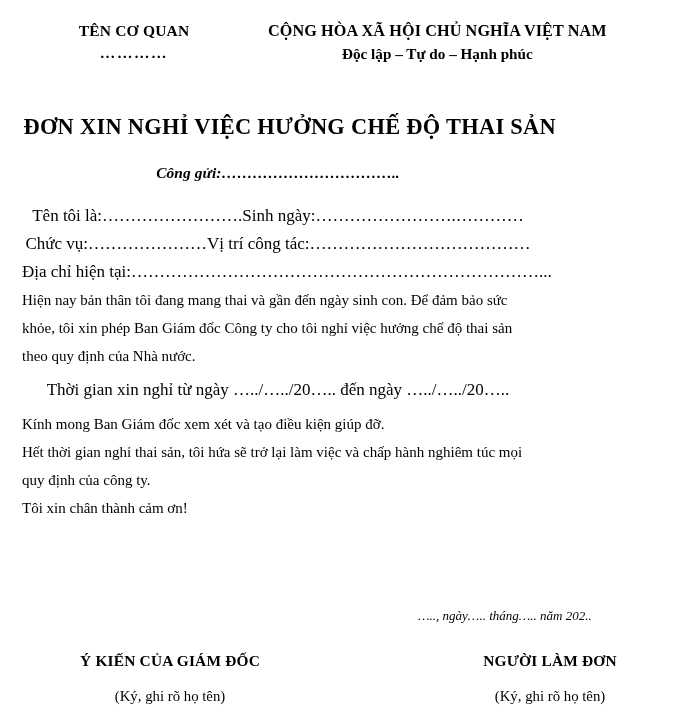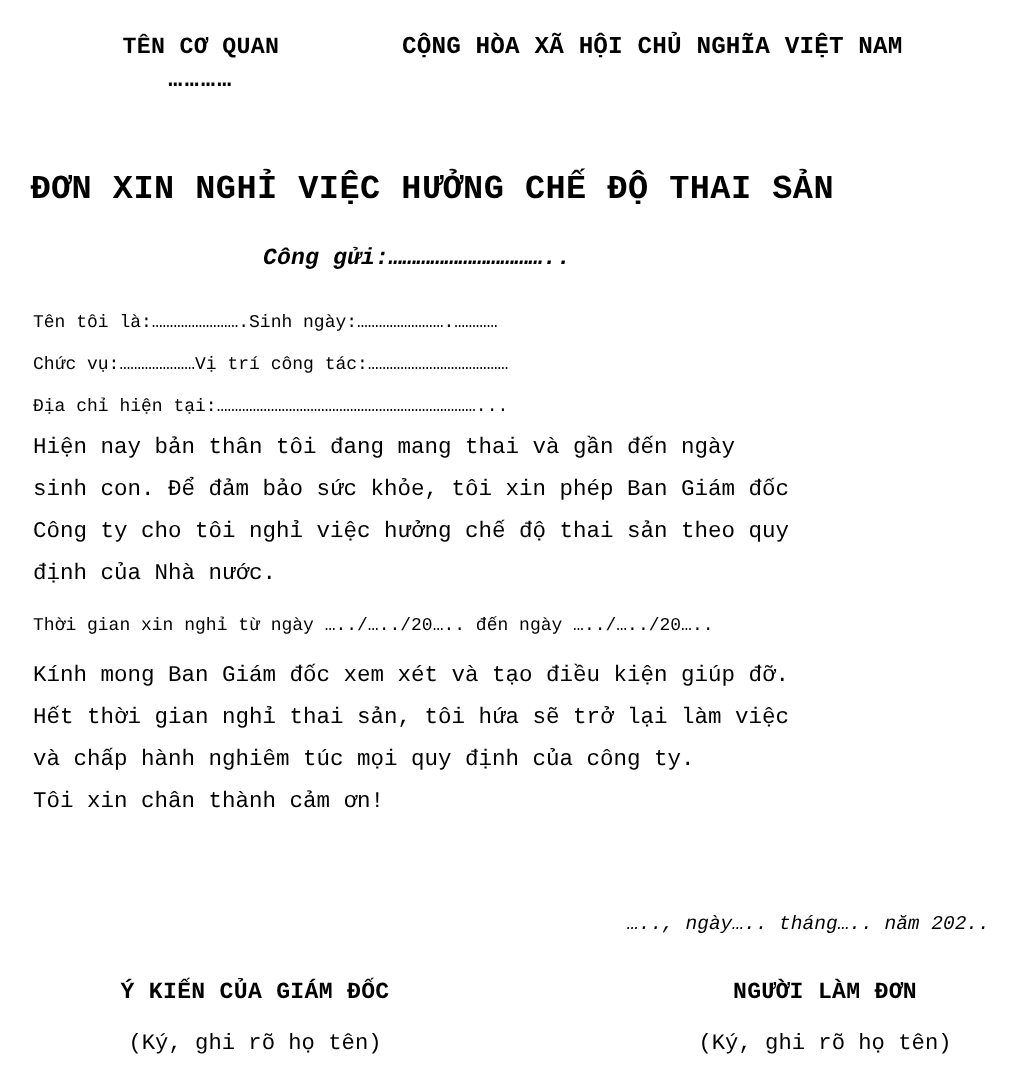--- a/index.html
+++ b/index.html
@@ -16,21 +16,20 @@
     color: #000000;
     overflow: hidden;
     -webkit-font-smoothing: antialiased;
   }
 
   .page {
     position: relative;
     width: 556px;
     height: 725px;
     box-sizing: border-box;
-    font-family: Liberation Mono, monospace;
   }
 
   
   .header {
     display: flex;
     align-items: flex-start;
     padding-top: 20px;
   }
   .header-left {
     width: 268px;
@@ -85,23 +84,23 @@
     margin-top: 24px;
     letter-spacing: 0.1px;
   }
 
   
   .body-block {
     margin-top: 20px;
     padding: 0 22px 0 22px;
   }
   .line {
-    font-size: 12px;
+    font-size: 17px;
     line-height: 28px;
-    text-align: left;
+    text-align: center;
     white-space: nowrap;
   }
   .para {
     font-size: 15px;
     line-height: 28px;
     text-align: left;
   }
   .para.wrapped {
     white-space: normal;
   }
@@ -146,20 +145,21 @@
 
 <div class="page">
 
   <div class="header">
     <div class="header-left">
       <div class="org-name">TÊN CƠ QUAN</div>
       <div class="org-dots">…………</div>
     </div>
     <div class="header-right">
       <div class="nation-line">CỘNG HÒA XÃ HỘI CHỦ NGHĨA VIỆT NAM</div>
+      <div class="motto-line">Độc lập – Tự do – Hạnh phúc</div>
     </div>
   </div>
 
   <div class="doc-title">ĐƠN XIN NGHỈ VIỆC HƯỞNG CHẾ ĐỘ THAI SẢN</div>
 
   <div class="addressee">Công gửi:……………………………..</div>
 
   <div class="body-block">
 
     <div class="line">Tên tôi là:…………………….Sinh ngày:…………………….…………</div>

